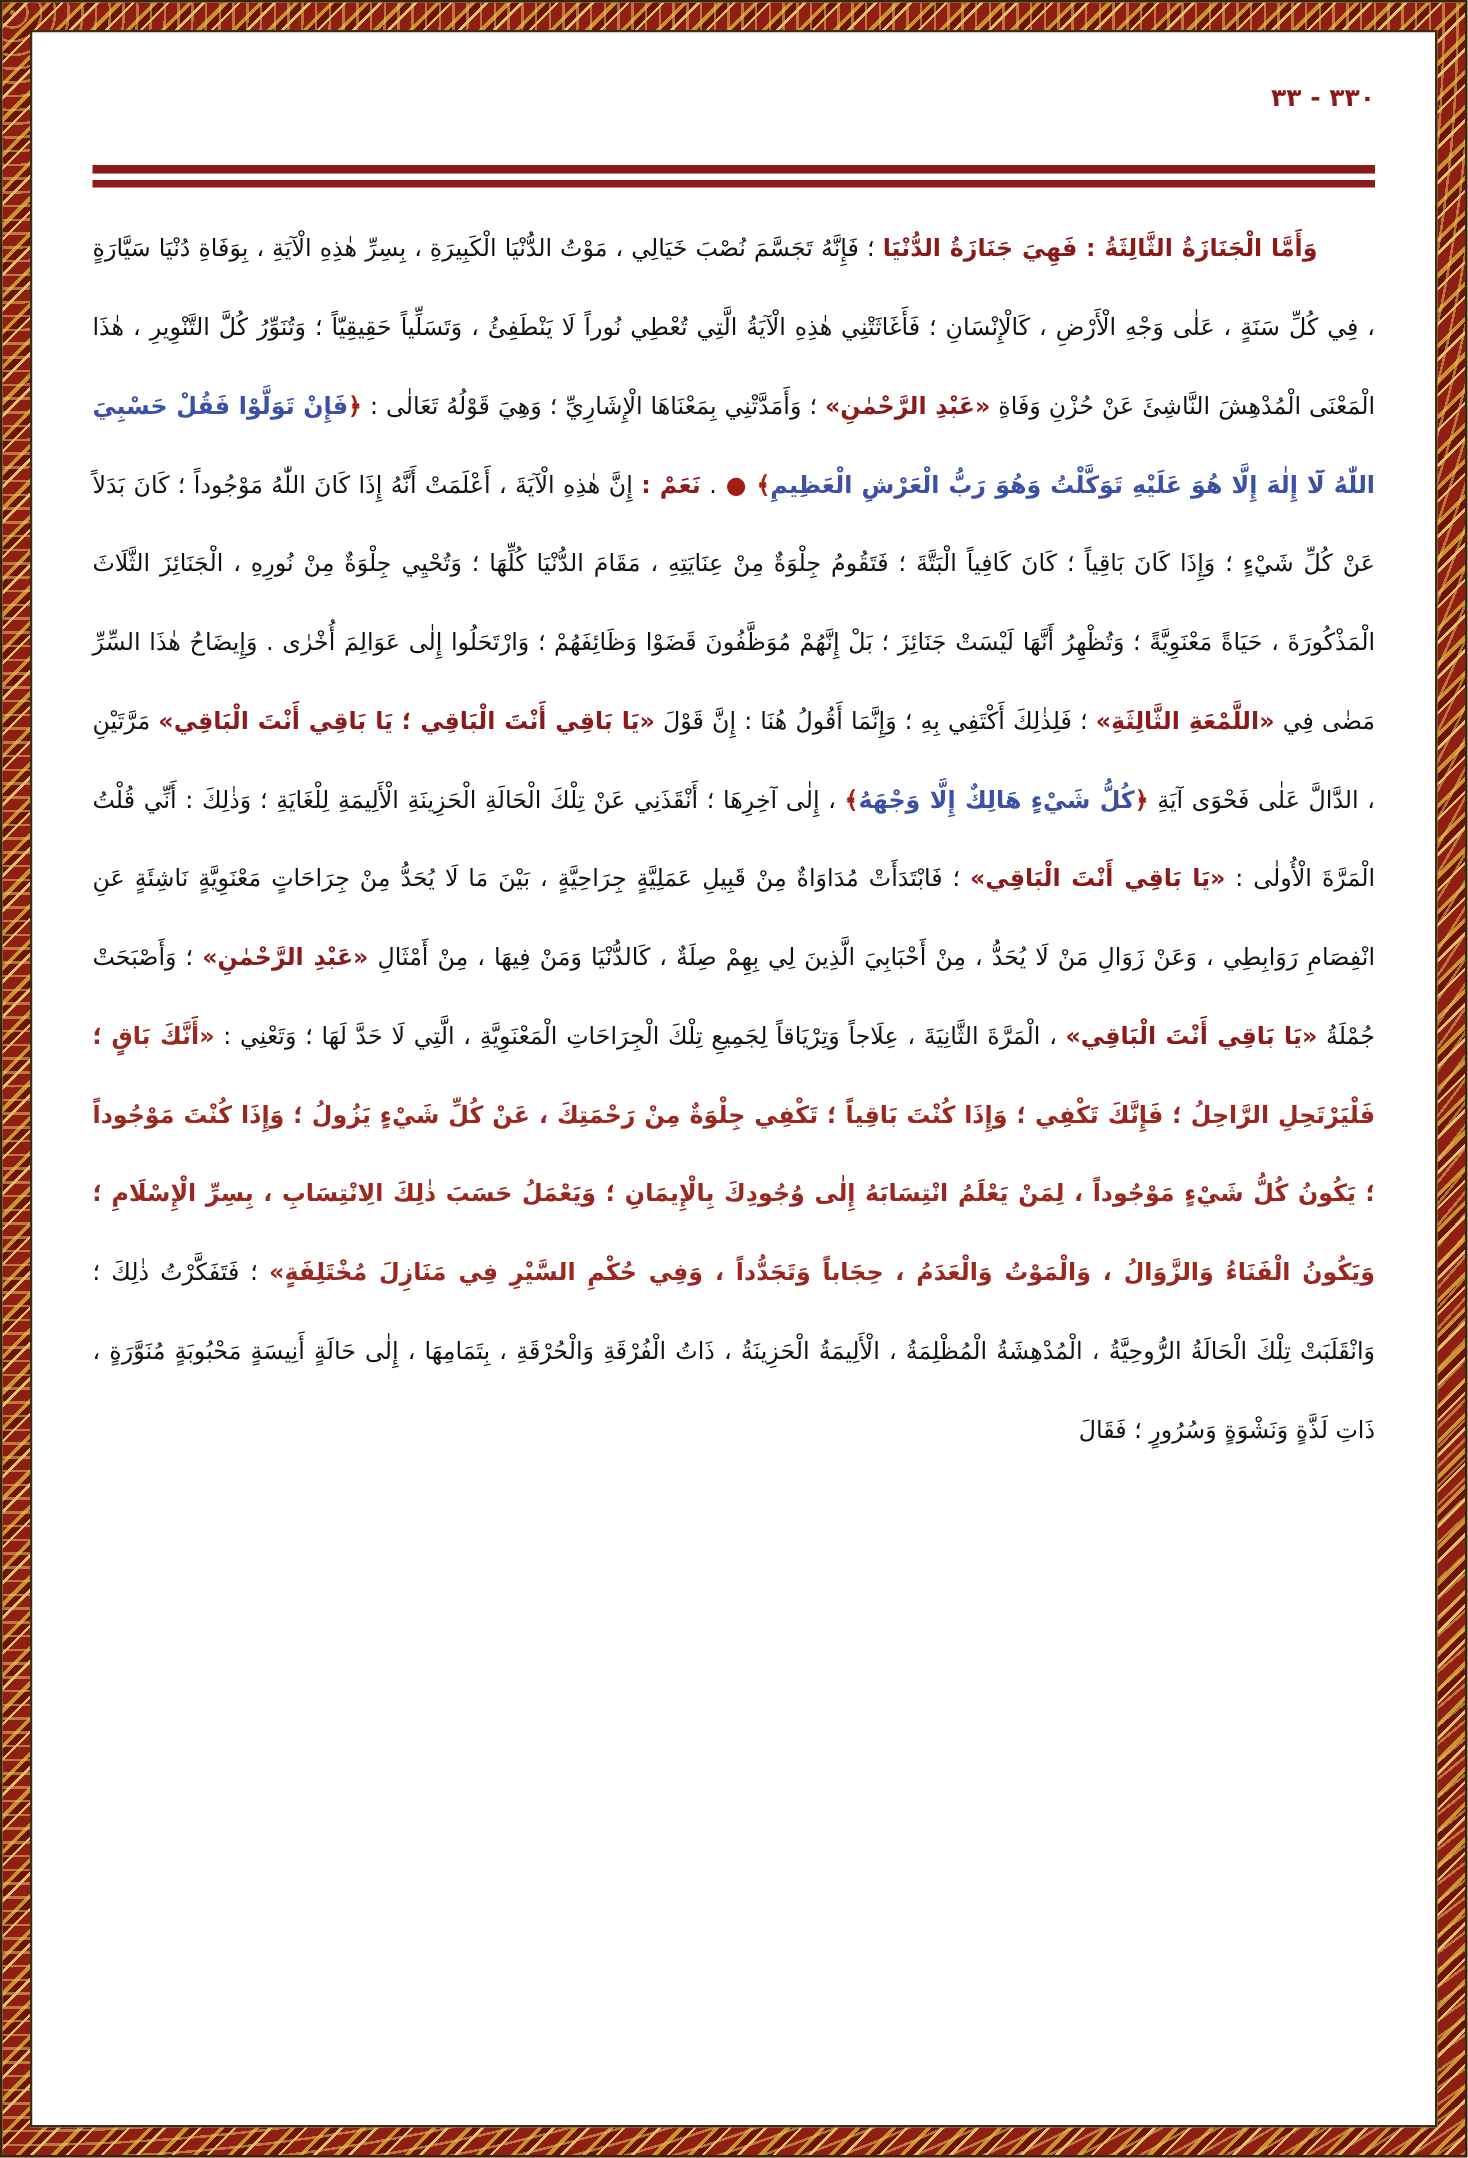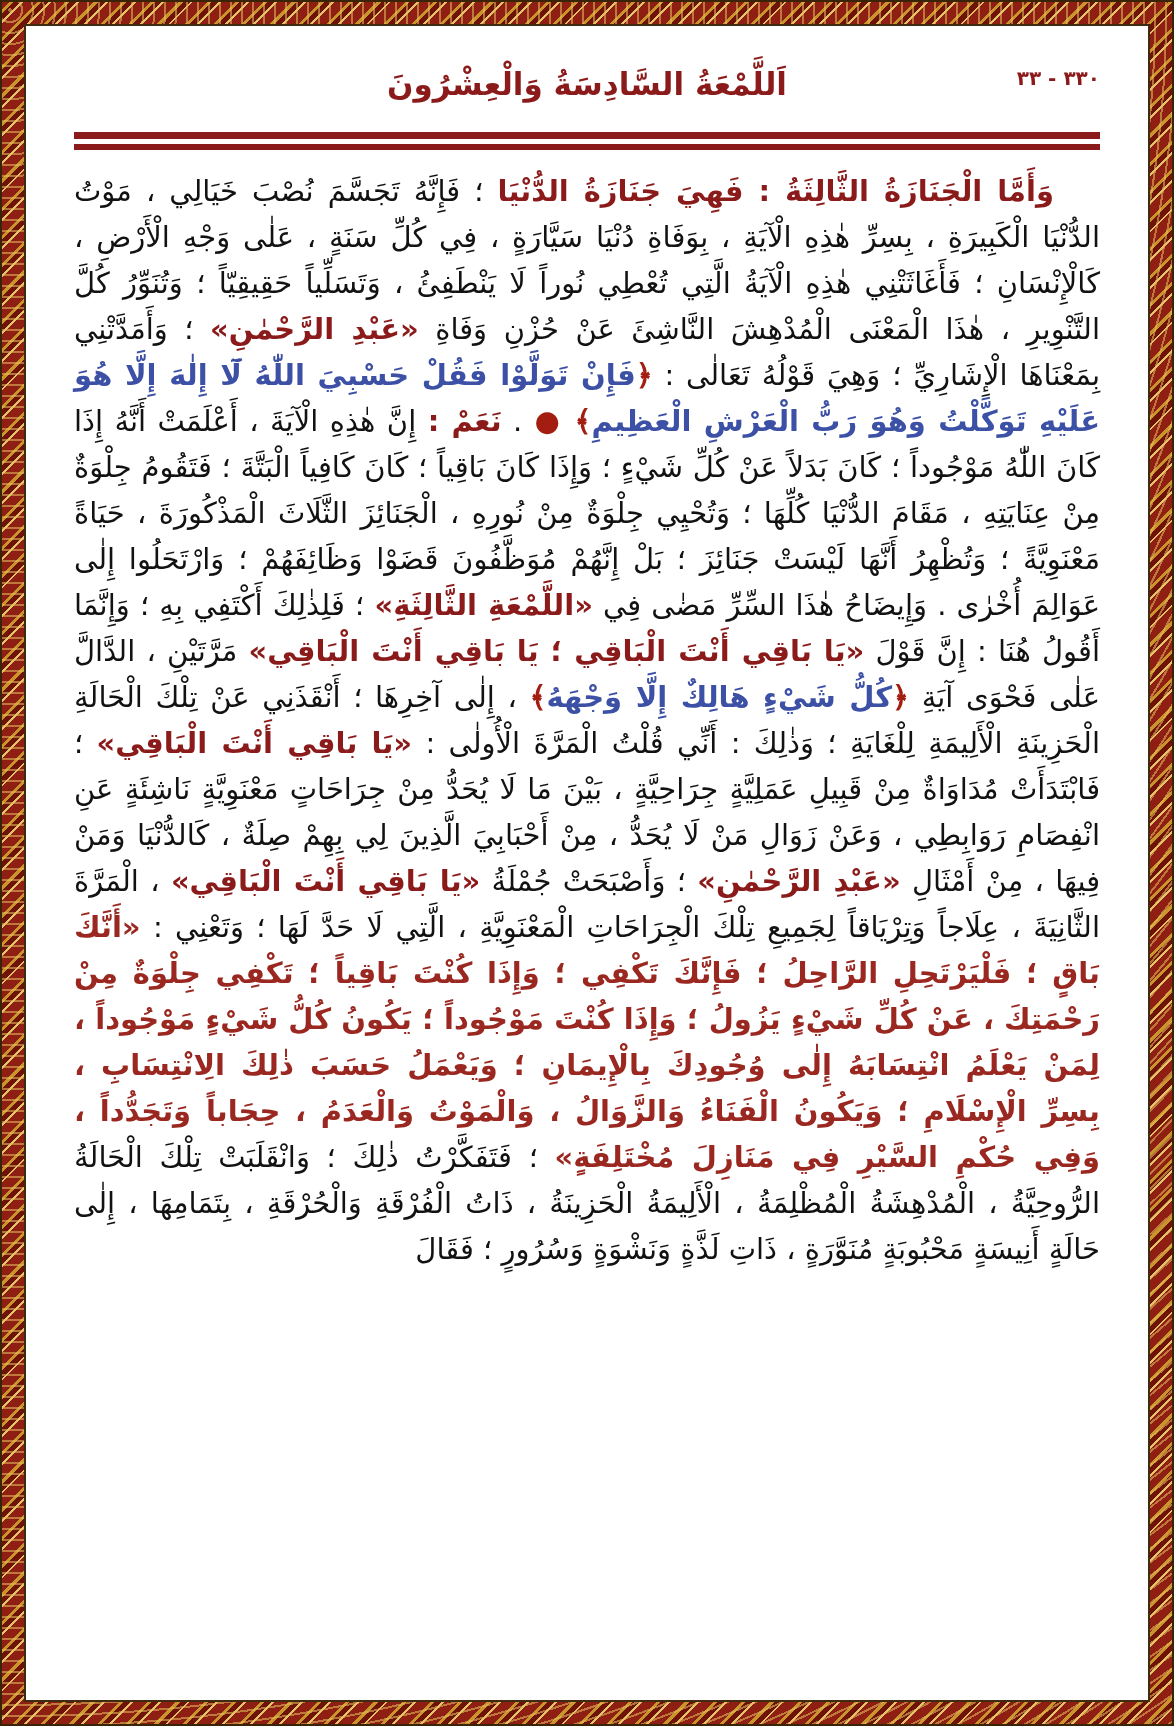--- a/index.html
+++ b/index.html
@@ -71,42 +71,41 @@
   .double-rule { margin-top: 6px; }
   .double-rule .bar-top    { height: 7px; background: #8b1a1a; }
   .double-rule .bar-gap    { height: 5px; background: #ffffff; }
   .double-rule .bar-bottom { height: 6px; background: #8b1a1a; }
 
   .body-text {
     margin-top: 18px;
     direction: rtl;
     text-align: justify;
     text-justify: inter-word;
-    font-size: 29px;
-    line-height: 46px;
+    font-size: 19px;
+    line-height: 63px;
     color: #121212;
     text-indent: 46px;
   }
   .seg-black    { color: #121212; }
   .seg-red-bold { color: #8b1a1a; font-weight: bold; }
   .seg-red      { color: #9a2820; font-weight: bold; }
   .seg-blue     { color: #3c50a5; font-weight: bold; }
   .seg-ornament { color: #a31d10; font-weight: bold; }
 </style>
 </head>
 <body>
 
 <div class="frame">
   <div class="frame-inner-line"></div>
 </div>
 
 <div class="page">
   <div class="page-header">
     <div class="page-number">٣٣٠ - ٣٣</div>
-    <div class="page-title">اَللَّمْعَةُ السَّادِسَةُ وَالْعِشْرُونَ</div>
   </div>
 
   <div class="double-rule">
     <div class="bar-top"></div>
     <div class="bar-gap"></div>
     <div class="bar-bottom"></div>
   </div>
 
   <p class="body-text"><span class="seg-red-bold">وَأَمَّا الْجَنَازَةُ الثَّالِثَةُ : فَهِيَ جَنَازَةُ الدُّنْيَا</span><span class="seg-black"> ؛ فَإِنَّهُ تَجَسَّمَ نُصْبَ خَيَالِي ، مَوْتُ الدُّنْيَا الْكَبِيرَةِ ، بِسِرِّ هٰذِهِ الْآيَةِ ، بِوَفَاةِ دُنْيَا سَيَّارَةٍ ، فِي كُلِّ سَنَةٍ ، عَلٰى وَجْهِ الْأَرْضِ ، كَالْإِنْسَانِ ؛ فَأَغَاثَتْنِي هٰذِهِ الْآيَةُ الَّتِي تُعْطِي نُوراً لَا يَنْطَفِئُ ، وَتَسَلِّياً حَقِيقِيّاً ؛ وَتُنَوِّرُ كُلَّ التَّنْوِيرِ ، هٰذَا الْمَعْنَى الْمُدْهِشَ النَّاشِئَ عَنْ حُزْنِ وَفَاةِ </span><span class="seg-red-bold">«عَبْدِ الرَّحْمٰنِ»</span><span class="seg-black"> ؛ وَأَمَدَّتْنِي بِمَعْنَاهَا الْإِشَارِيِّ ؛ وَهِيَ قَوْلُهُ تَعَالٰى : </span><span class="seg-ornament">﴿</span><span class="seg-blue">فَإِنْ تَوَلَّوْا فَقُلْ حَسْبِيَ اللّٰهُ لَٓا إِلٰهَ إِلَّا هُوَ عَلَيْهِ تَوَكَّلْتُ وَهُوَ رَبُّ الْعَرْشِ الْعَظِيمِ</span><span class="seg-ornament">﴾ ● </span><span class="seg-black">. </span><span class="seg-red-bold">نَعَمْ :</span><span class="seg-black"> إِنَّ هٰذِهِ الْآيَةَ ، أَعْلَمَتْ أَنَّهُ إِذَا كَانَ اللّٰهُ مَوْجُوداً ؛ كَانَ بَدَلاً عَنْ كُلِّ شَيْءٍ ؛ وَإِذَا كَانَ بَاقِياً ؛ كَانَ كَافِياً الْبَتَّةَ ؛ فَتَقُومُ جِلْوَةٌ مِنْ عِنَايَتِهِ ، مَقَامَ الدُّنْيَا كُلِّهَا ؛ وَتُحْيِي جِلْوَةٌ مِنْ نُورِهِ ، الْجَنَائِزَ الثَّلَاثَ الْمَذْكُورَةَ ، حَيَاةً مَعْنَوِيَّةً ؛ وَتُظْهِرُ أَنَّهَا لَيْسَتْ جَنَائِزَ ؛ بَلْ إِنَّهُمْ مُوَظَّفُونَ قَضَوْا وَظَائِفَهُمْ ؛ وَارْتَحَلُوا إِلٰى عَوَالِمَ أُخْرٰى . وَإِيضَاحُ هٰذَا السِّرِّ مَضٰى فِي </span><span class="seg-red-bold">«اللَّمْعَةِ الثَّالِثَةِ»</span><span class="seg-black"> ؛ فَلِذٰلِكَ أَكْتَفِي بِهِ ؛ وَإِنَّمَا أَقُولُ هُنَا : إِنَّ قَوْلَ </span><span class="seg-red-bold">«يَا بَاقِي أَنْتَ الْبَاقِي ؛ يَا بَاقِي أَنْتَ الْبَاقِي»</span><span class="seg-black"> مَرَّتَيْنِ ، الدَّالَّ عَلٰى فَحْوَى آيَةِ </span><span class="seg-ornament">﴿</span><span class="seg-blue">كُلُّ شَيْءٍ هَالِكٌ إِلَّا وَجْهَهُ</span><span class="seg-ornament">﴾</span><span class="seg-black"> ، إِلٰى آخِرِهَا ؛ أَنْقَذَنِي عَنْ تِلْكَ الْحَالَةِ الْحَزِينَةِ الْأَلِيمَةِ لِلْغَايَةِ ؛ وَذٰلِكَ : أَنِّي قُلْتُ الْمَرَّةَ الْأُولٰى : </span><span class="seg-red-bold">«يَا بَاقِي أَنْتَ الْبَاقِي»</span><span class="seg-black"> ؛ فَابْتَدَأَتْ مُدَاوَاةٌ مِنْ قَبِيلِ عَمَلِيَّةٍ جِرَاحِيَّةٍ ، بَيْنَ مَا لَا يُحَدُّ مِنْ جِرَاحَاتٍ مَعْنَوِيَّةٍ نَاشِئَةٍ عَنِ انْفِصَامِ رَوَابِطِي ، وَعَنْ زَوَالِ مَنْ لَا يُحَدُّ ، مِنْ أَحْبَابِيَ الَّذِينَ لِي بِهِمْ صِلَةٌ ، كَالدُّنْيَا وَمَنْ فِيهَا ، مِنْ أَمْثَالِ </span><span class="seg-red-bold">«عَبْدِ الرَّحْمٰنِ»</span><span class="seg-black"> ؛ وَأَصْبَحَتْ جُمْلَةُ </span><span class="seg-red-bold">«يَا بَاقِي أَنْتَ الْبَاقِي»</span><span class="seg-black"> ، الْمَرَّةَ الثَّانِيَةَ ، عِلَاجاً وَتِرْيَاقاً لِجَمِيعِ تِلْكَ الْجِرَاحَاتِ الْمَعْنَوِيَّةِ ، الَّتِي لَا حَدَّ لَهَا ؛ وَتَعْنِي : </span><span class="seg-red">«أَنَّكَ بَاقٍ ؛ فَلْيَرْتَحِلِ الرَّاحِلُ ؛ فَإِنَّكَ تَكْفِي ؛ وَإِذَا كُنْتَ بَاقِياً ؛ تَكْفِي جِلْوَةٌ مِنْ رَحْمَتِكَ ، عَنْ كُلِّ شَيْءٍ يَزُولُ ؛ وَإِذَا كُنْتَ مَوْجُوداً ؛ يَكُونُ كُلُّ شَيْءٍ مَوْجُوداً ، لِمَنْ يَعْلَمُ انْتِسَابَهُ إِلٰى وُجُودِكَ بِالْإِيمَانِ ؛ وَيَعْمَلُ حَسَبَ ذٰلِكَ الِانْتِسَابِ ، بِسِرِّ الْإِسْلَامِ ؛ وَيَكُونُ الْفَنَاءُ وَالزَّوَالُ ، وَالْمَوْتُ وَالْعَدَمُ ، حِجَاباً وَتَجَدُّداً ، وَفِي حُكْمِ السَّيْرِ فِي مَنَازِلَ مُخْتَلِفَةٍ»</span><span class="seg-black"> ؛ فَتَفَكَّرْتُ ذٰلِكَ ؛ وَانْقَلَبَتْ تِلْكَ الْحَالَةُ الرُّوحِيَّةُ ، الْمُدْهِشَةُ الْمُظْلِمَةُ ، الْأَلِيمَةُ الْحَزِينَةُ ، ذَاتُ الْفُرْقَةِ وَالْحُرْقَةِ ، بِتَمَامِهَا ، إِلٰى حَالَةٍ أَنِيسَةٍ مَحْبُوبَةٍ مُنَوَّرَةٍ ، ذَاتِ لَذَّةٍ وَنَشْوَةٍ وَسُرُورٍ ؛ فَقَالَ</span></p>
 </div>

